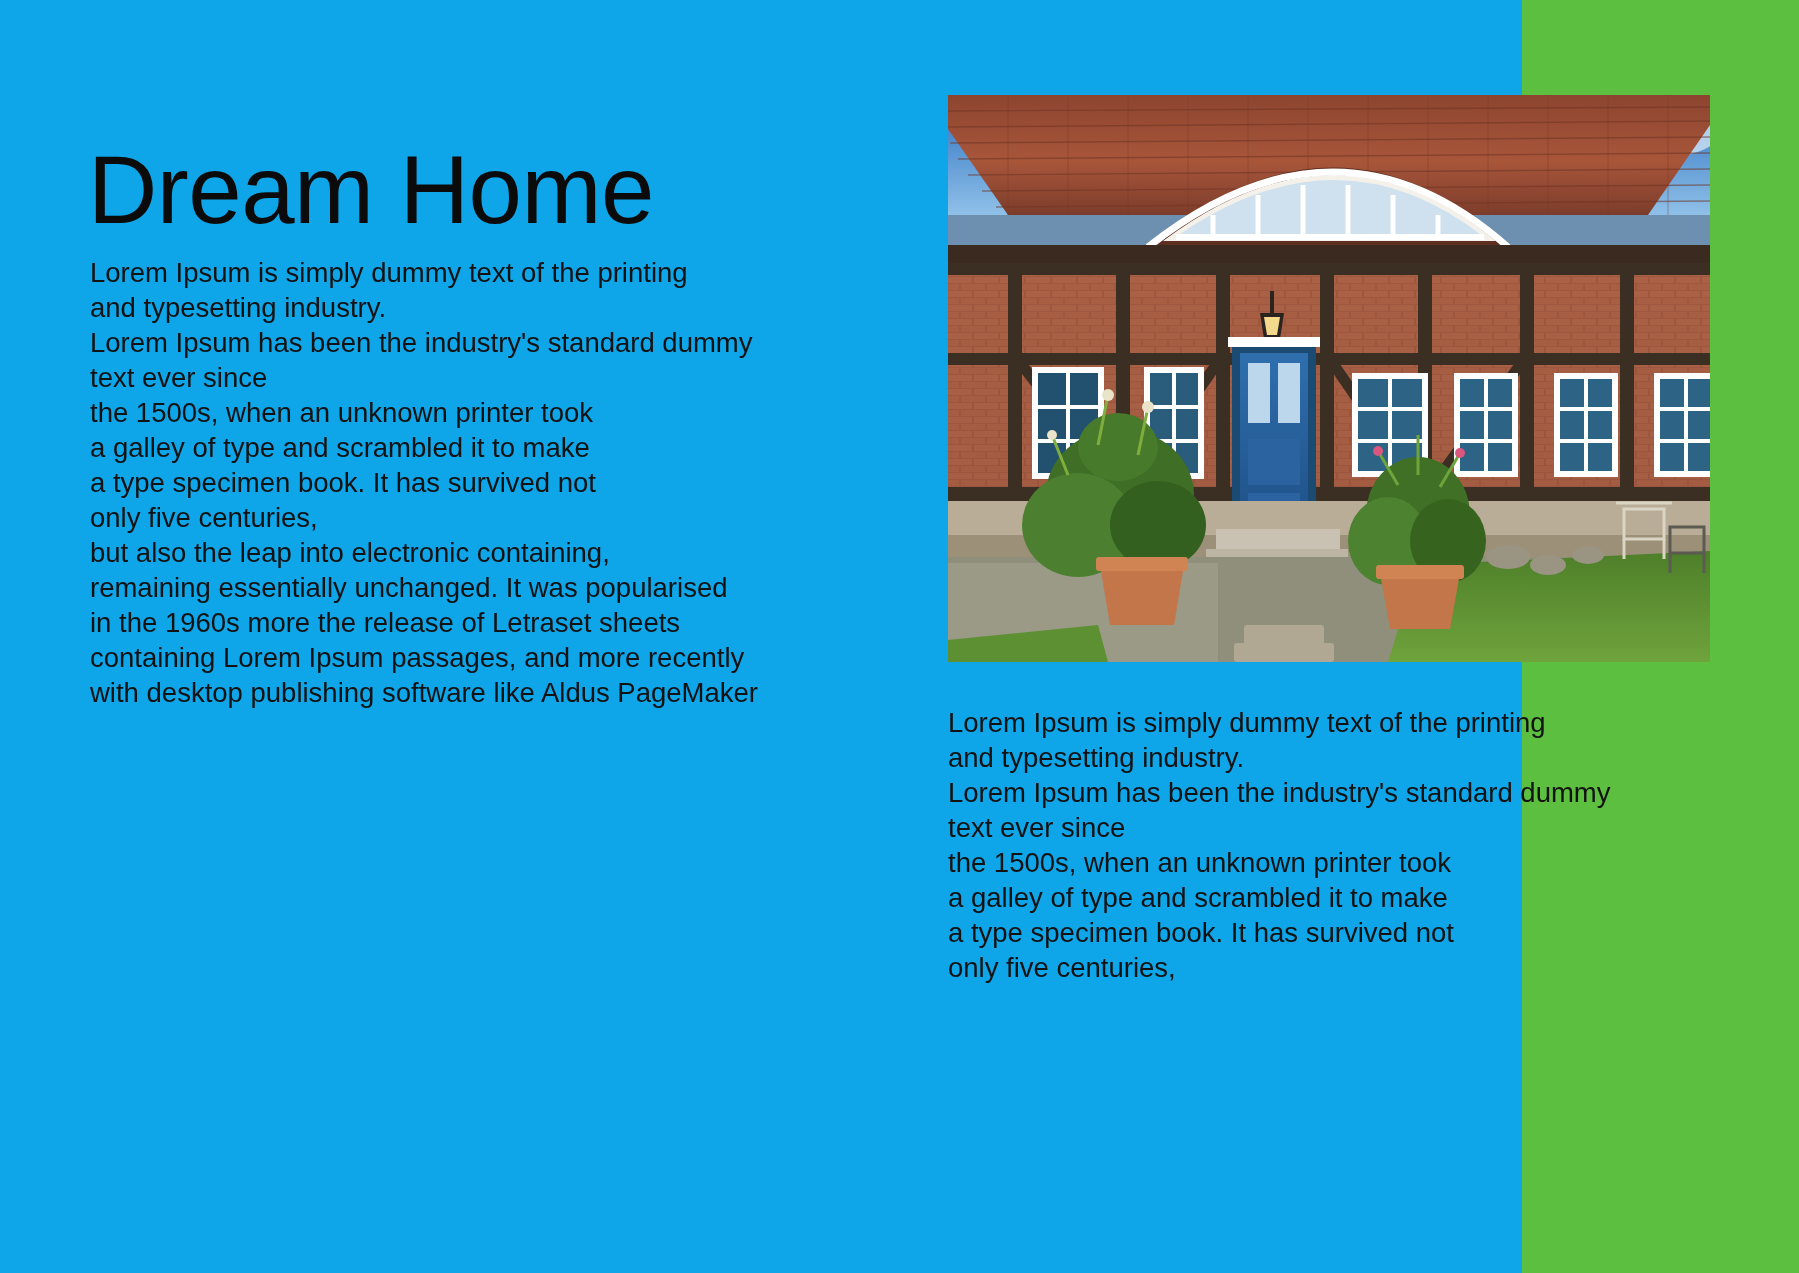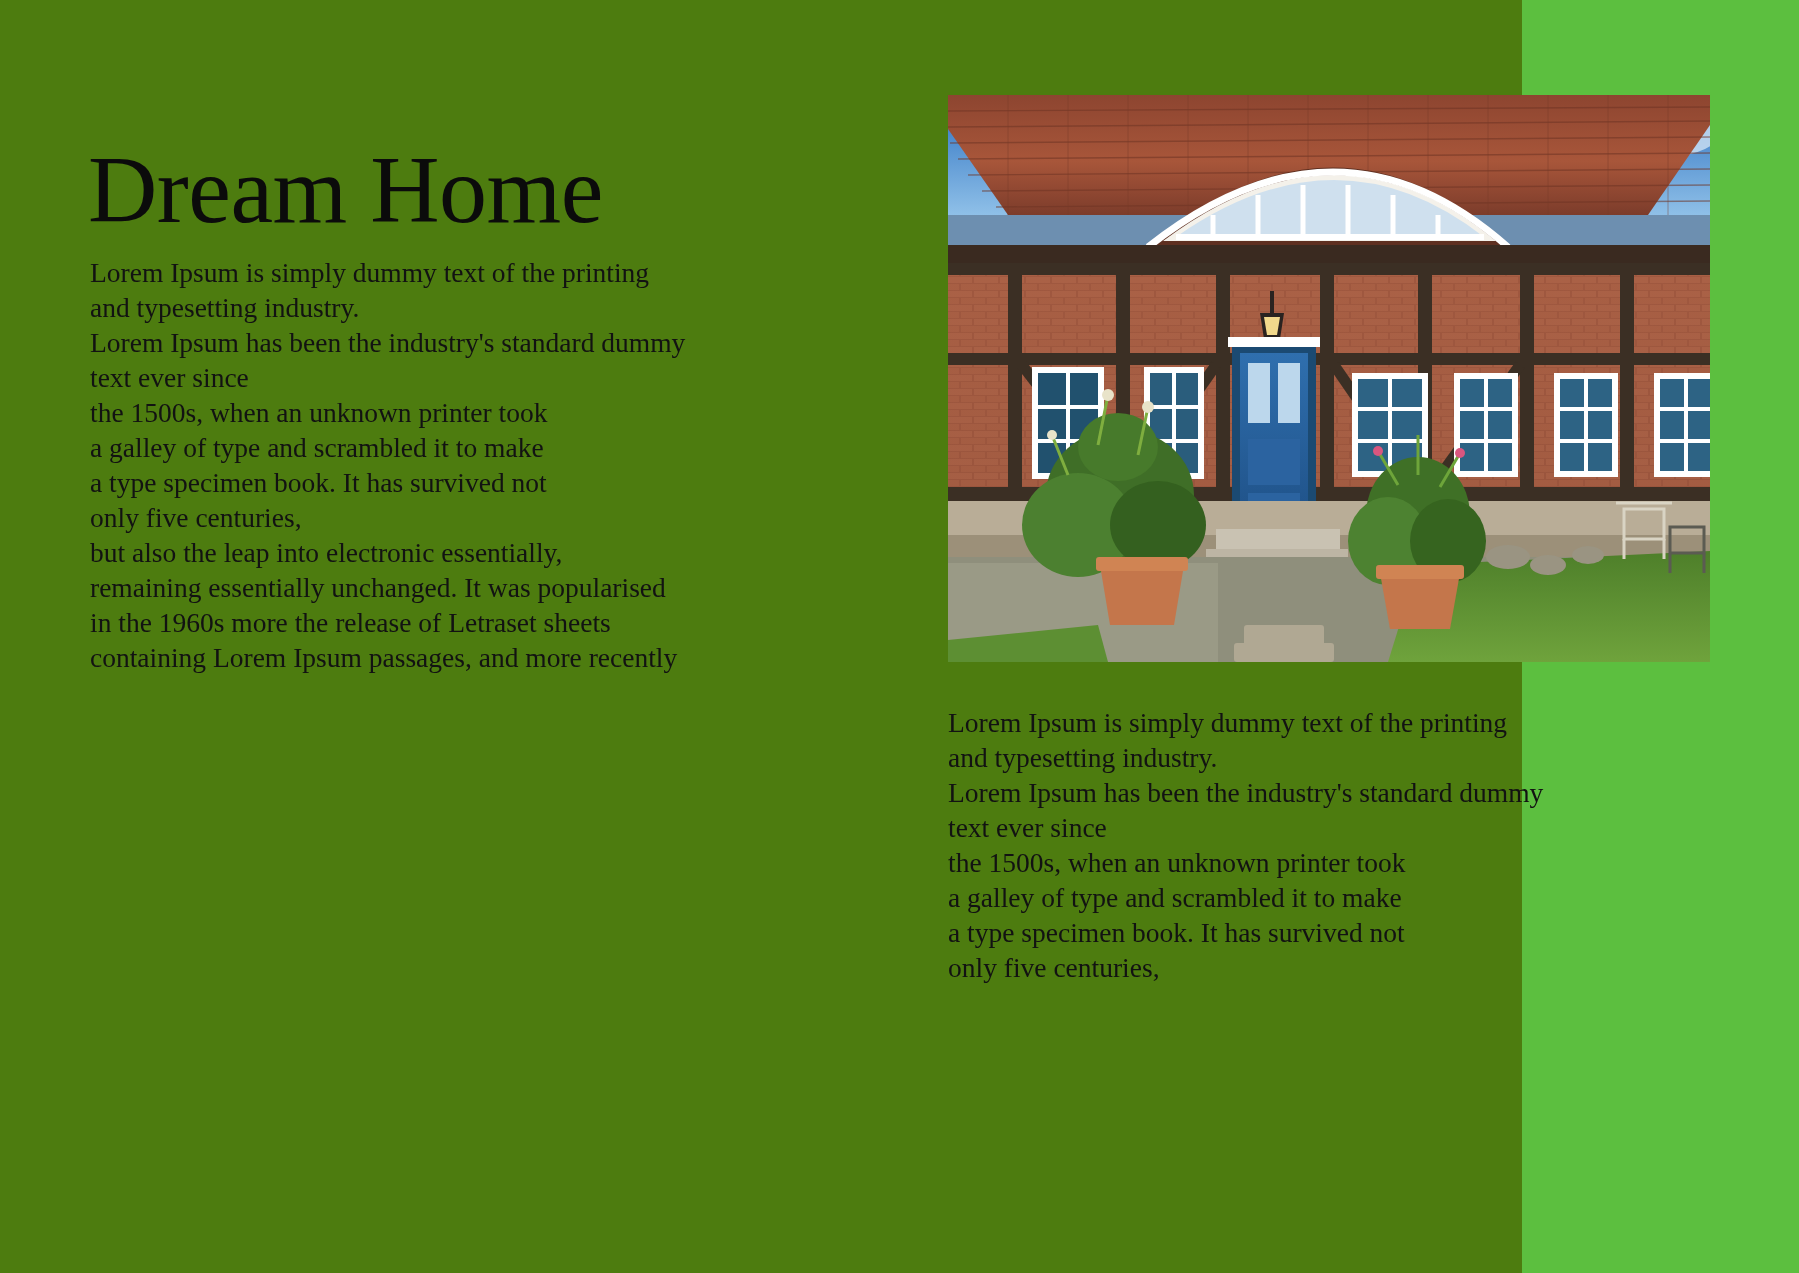--- a/index.html
+++ b/index.html
@@ -10,23 +10,22 @@
     width: 1799px;
     height: 1273px;
     background: #5cbf3f;
     font-family: "Liberation Sans", sans-serif;
     overflow: hidden;
   }
   .slide {
     position: relative;
     width: 1522px;
     height: 1273px;
-    background: #4d7c0f;
+    background: #0ea5e9;
     box-sizing: border-box;
-    font-family: Liberation Serif, serif;
   }
   .title {
     position: absolute;
     left: 88px;
     top: 78px;
     font-size: 96px;
     line-height: 1.0;
     color: #0b0b0b;
     font-weight: 400;
     letter-spacing: -0.5px;
@@ -87,24 +86,25 @@
 
   <div class="left-body">
     <p>Lorem Ipsum is simply dummy text of the printing</p>
     <p>and typesetting industry.</p>
     <p>Lorem Ipsum has been the industry's standard dummy</p>
     <p>text ever since</p>
     <p>the 1500s, when an unknown printer took</p>
     <p>a galley of type and scrambled it to make</p>
     <p>a type specimen book. It has survived not</p>
     <p>only five centuries,</p>
-    <p>but also the leap into electronic essentially,</p>
+    <p>but also the leap into electronic containing,</p>
     <p>remaining essentially unchanged. It was popularised</p>
     <p>in the 1960s more the release of Letraset sheets</p>
     <p>containing Lorem Ipsum passages, and more recently</p>
+    <p>with desktop publishing software like Aldus PageMaker</p>
   </div>
 
   <div class="photo-frame">
     <div class="photo">
       <svg viewBox="0 0 762 567" preserveAspectRatio="none" aria-hidden="true">
         <defs>
           <linearGradient id="skyGrad" x1="0" y1="0" x2="0" y2="1">
             <stop offset="0%" stop-color="#2a6fc0"></stop>
             <stop offset="100%" stop-color="#8fc0e8"></stop>
           </linearGradient>

